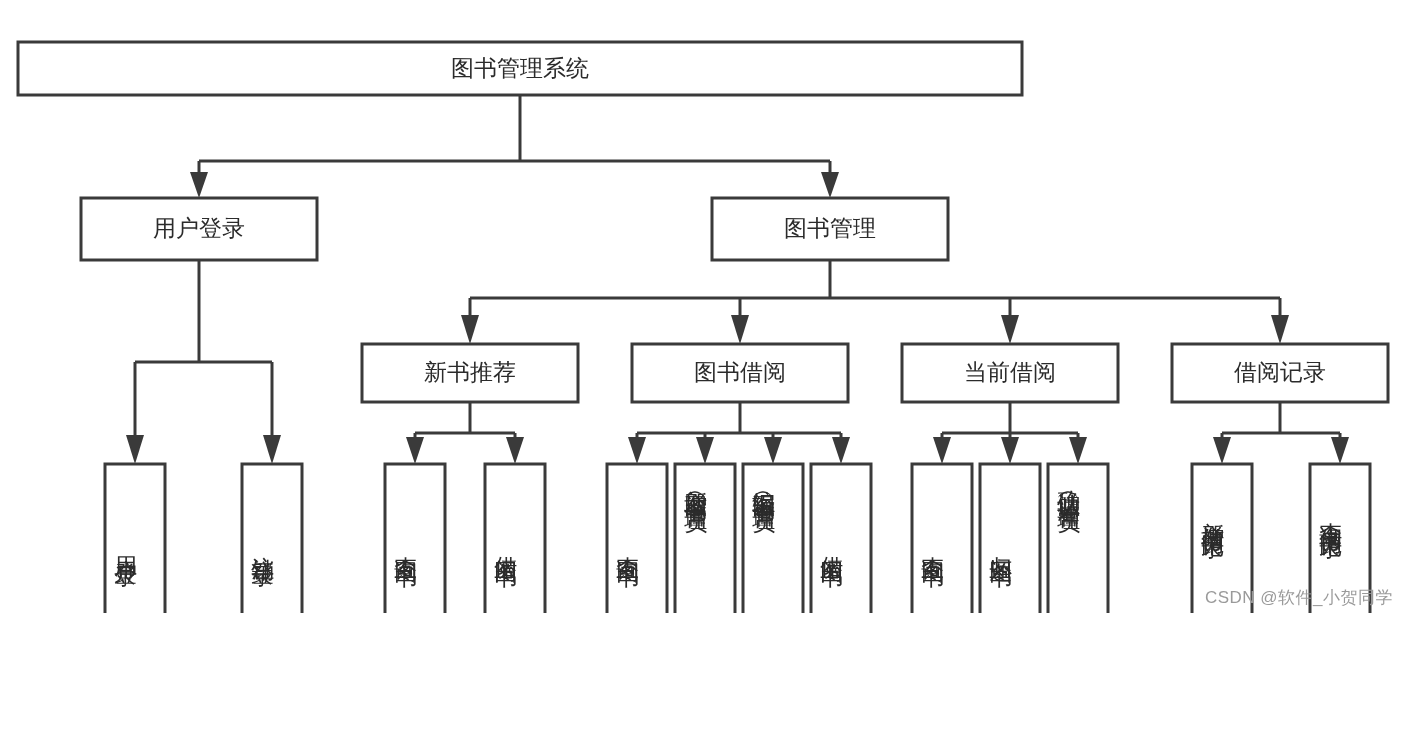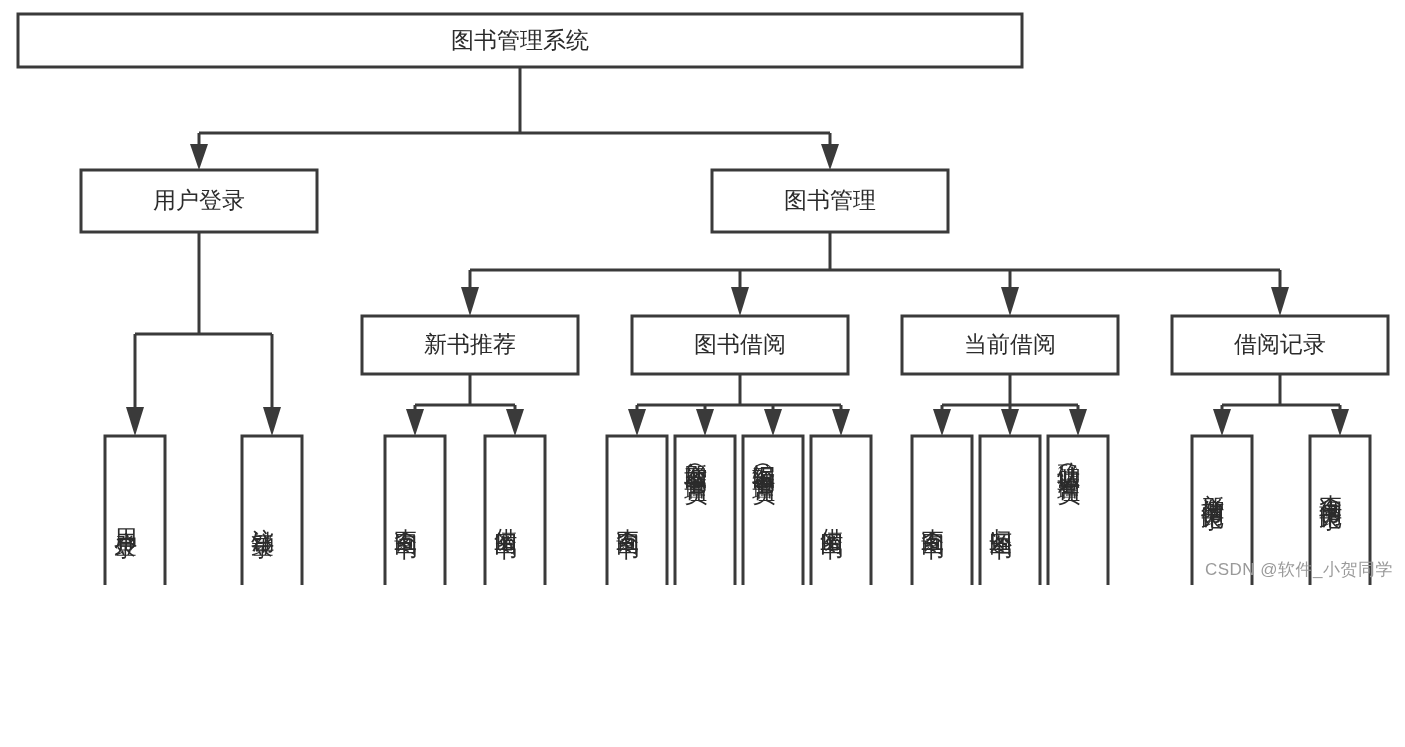--- a/index.html
+++ b/index.html
@@ -9,20 +9,21 @@
   }
   body {
     font-family: "Liberation Sans", "DejaVu Sans", sans-serif;
   }
   #diagram-root {
     position: relative;
     width: 1405px;
     height: 585px;
     background: #ffffff;
     overflow: hidden;
+    margin-top: 28px;
   }
   svg.tree-canvas {
     position: absolute;
     left: 0;
     top: 0;
     width: 1405px;
     height: 747px;
   }
   .node-box {
     fill: #ffffff;

